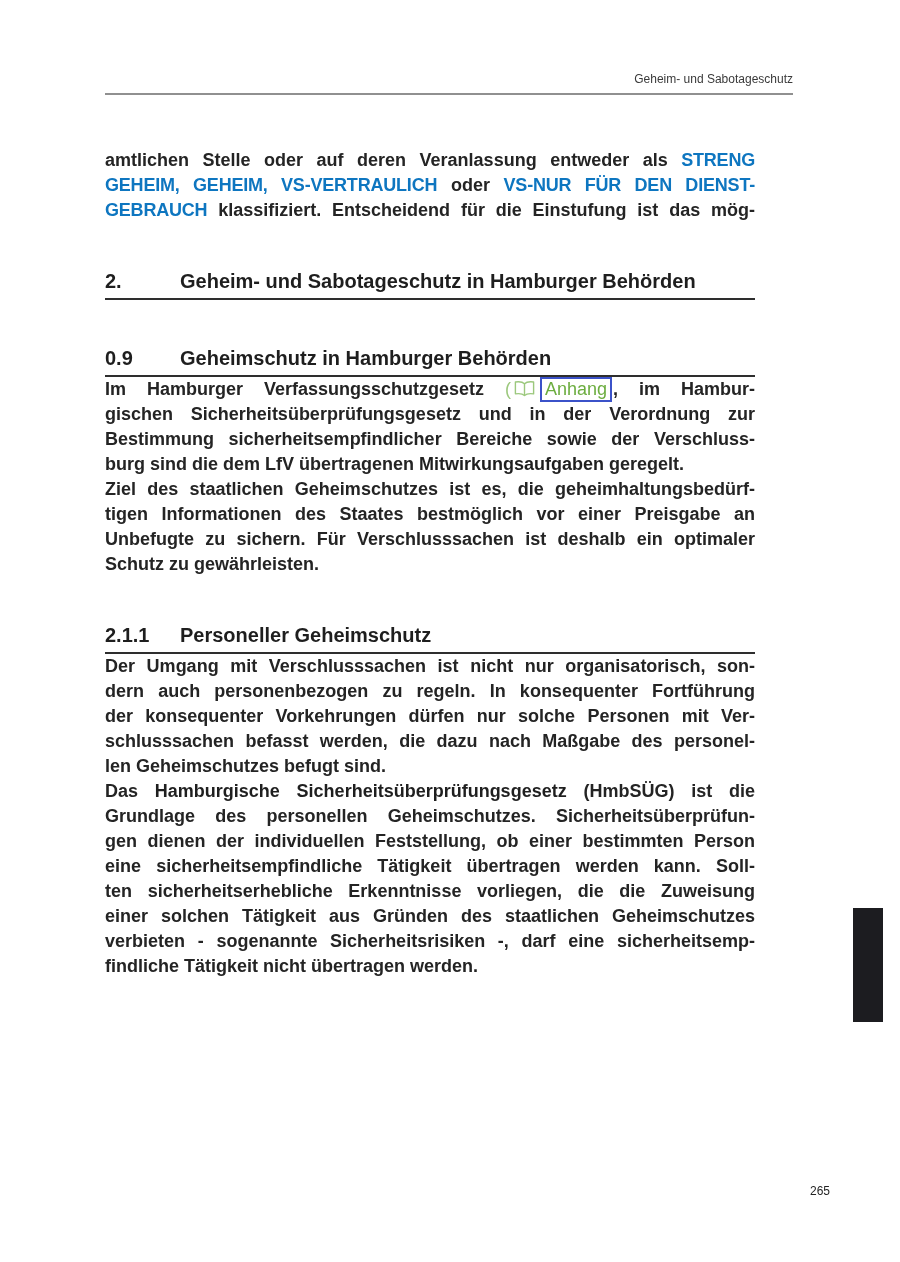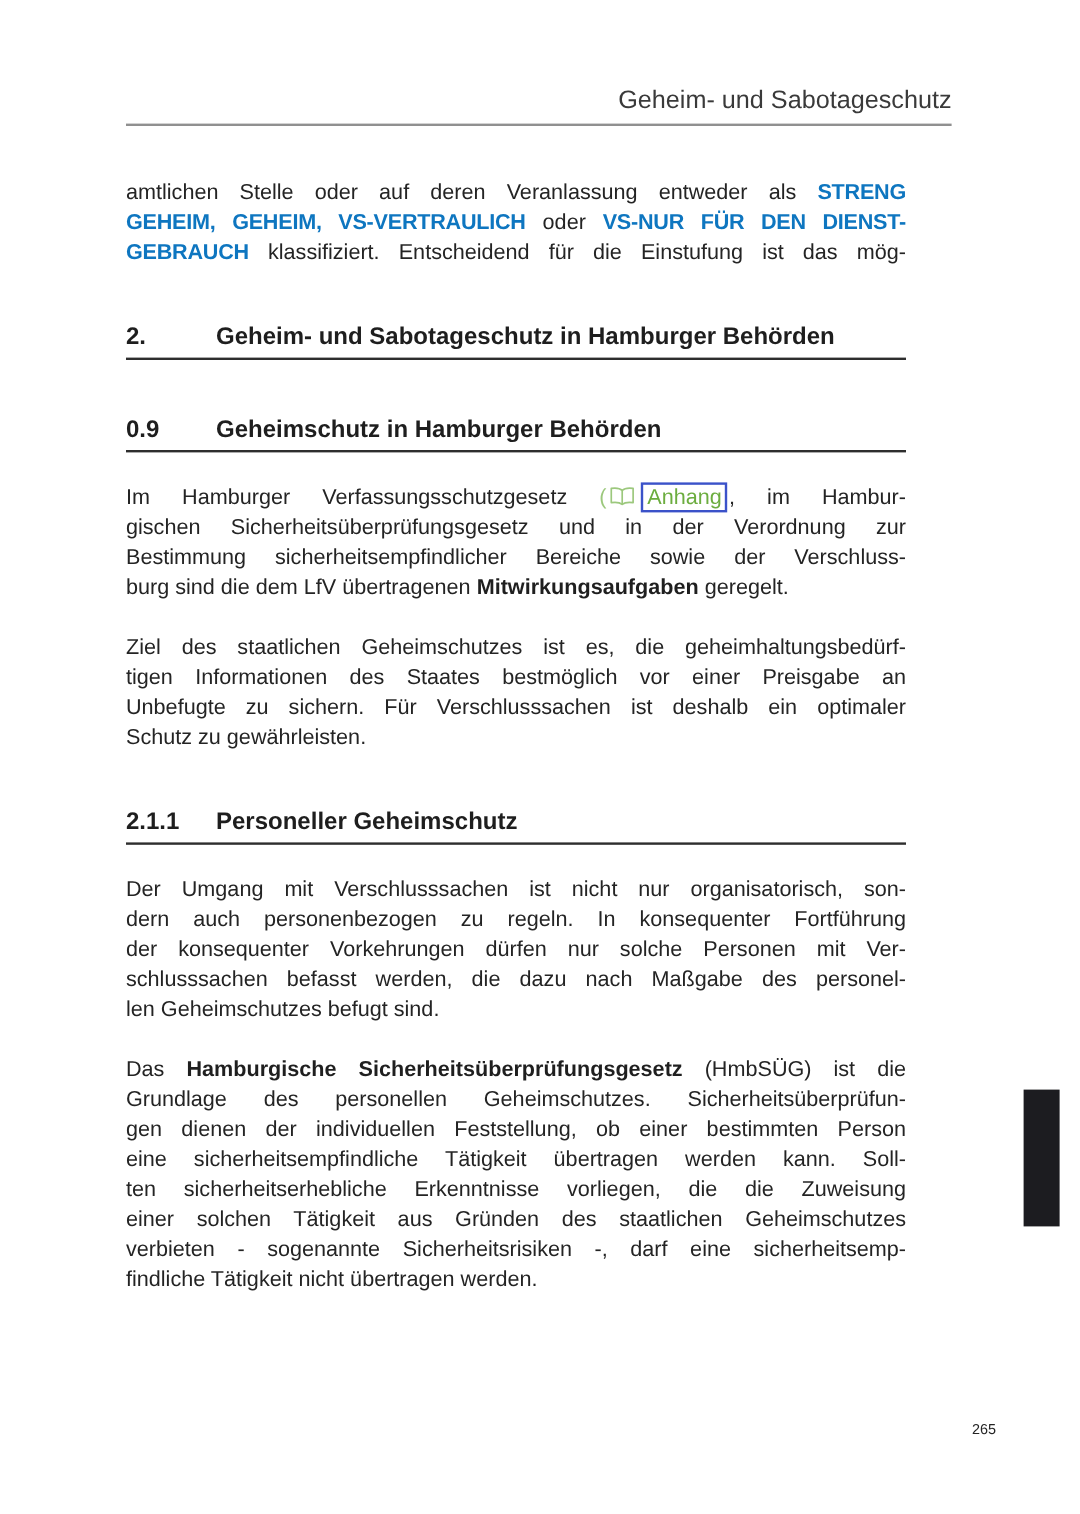--- a/index.html
+++ b/index.html
@@ -15,49 +15,49 @@
     margin: 0 auto;
   }
 
   
   .running-header {
     position: absolute;
     left: 105px;
     top: 72px;
     width: 688px;
     text-align: right;
-    font-size: 21px;
+    font-size: 12px;
     color: #3a3a3a;
     padding-bottom: 7px;
     border-bottom: 2px solid var(--rule_gray, #909090);
   }
 
   
   .content {
     position: absolute;
     left: 105px;
     top: 148px;
     width: 650px;
     color: var(--text, #242424);
     font-size: 18px;
   }
 
-  .para { margin-top: 25px; }
+  .para { }
   .content > .para:first-child { margin-top: 0; }
 
   .line {
     line-height: 25px;
     height: 25px;
     text-align: justify;
     text-align-last: justify;
     overflow: visible;
   }
   .line.last { text-align-last: left; }
 
-  .seg-n  { font-weight: normal; }
+  .seg-n  { font-weight: bold; }
   .seg-b  { font-weight: bold; color: #1f1f1f; }
   .seg-bb { font-weight: bold; color: var(--accent_blue, #0e76c0); letter-spacing: -0.2px; }
   .seg-gp { color: var(--icon_green, #8bbf63); }
 
   .anhang-box {
     display: inline-block;
     border: 2px solid var(--link_border_blue, #3b52c9);
     color: var(--link_green, #6cad3f);
     line-height: 20px;
     padding: 0 3px 1px 3px;

